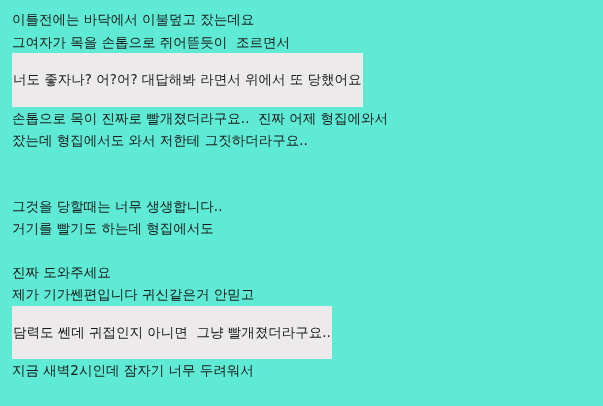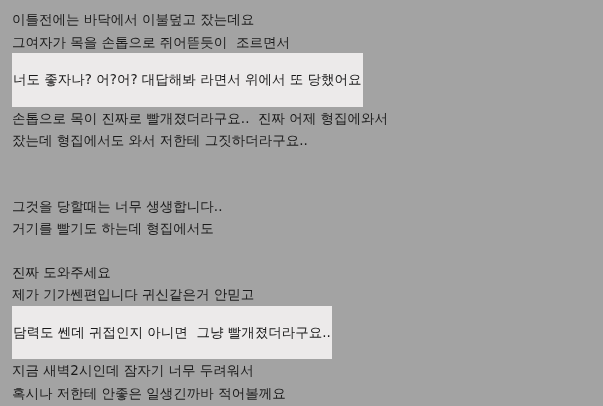--- a/index.html
+++ b/index.html
@@ -10,21 +10,21 @@
   body {
     width: 603px;
     height: 406px;
     overflow: hidden;
     font-family: "DejaVu Sans", "Liberation Sans", sans-serif;
   }
   .page {
     position: relative;
     width: 603px;
     height: 406px;
-    background: #a3a3a3;
+    background: #5eead4;
     padding: 0;
     box-sizing: border-box;
   }
   .text-body {
     position: absolute;
     top: 8px;
     left: 12px;
     right: 8px;
   }
   .para {
@@ -73,17 +73,16 @@
       <div class="line-wrap"><span class="line">거기를 빨기도 하는데 형집에서도</span></div>
     </div>
 
     <div class="gap-md"></div>
 
     <div class="para">
       <div class="line-wrap"><span class="line">진짜 도와주세요</span></div>
       <div class="line-wrap"><span class="line">제가 기가쎈편입니다 귀신같은거 안믿고</span></div>
       <div class="line-wrap"><span class="line hl">담력도 쎈데 귀접인지 아니면  그냥 빨개졌더라구요..</span></div>
       <div class="line-wrap"><span class="line">지금 새벽2시인데 잠자기 너무 두려워서</span></div>
-      <div class="line-wrap"><span class="line">혹시나 저한테 안좋은 일생긴까바 적어볼께요</span></div>
     </div>
 
   </div>
 </div>
 
 </body></html>

